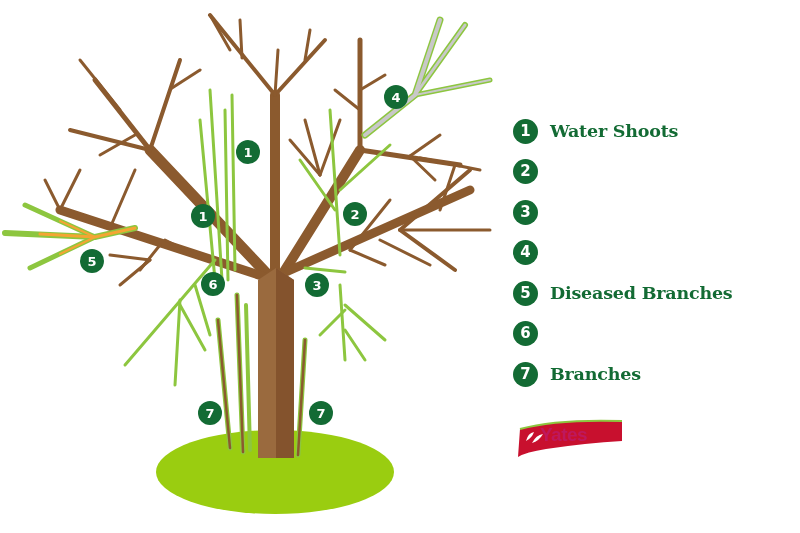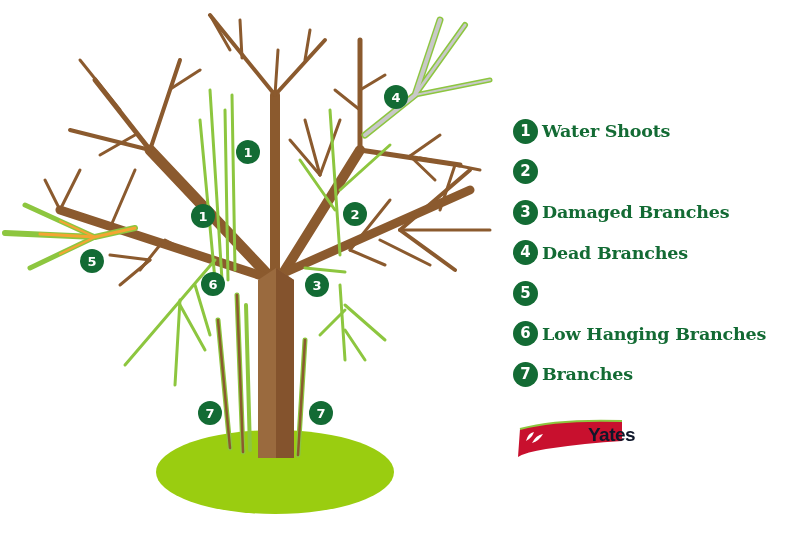--- a/index.html
+++ b/index.html
@@ -8,29 +8,28 @@
     .legend { position: absolute; left: 513px; top: 111px; margin: 0; padding: 0; list-style: none; }
     .legend-item { display: flex; align-items: center; height: 40.5px; }
     .legend-badge {
       width: 25px; height: 25px; border-radius: 50%;
       background: #136b34; color: #ffffff;
       font-family: "DejaVu Sans", "Liberation Sans", sans-serif;
       font-weight: bold; font-size: 15px; line-height: 25px; text-align: center;
       flex: 0 0 25px;
     }
     .legend-label {
-      margin-left: 4px; color: #136b34; font-weight: bold; font-size: 17.5px;
+      margin-left: 12px; color: #136b34; font-weight: bold; font-size: 17.5px;
       letter-spacing: -0.2px; white-space: nowrap;
     }
     .brand-logo { position: absolute; left: 516px; top: 419px; width: 108px; height: 38px; }
     .brand-text {
-      position: absolute; left: 540px; top: 424px; color: #0f172a;
+      position: absolute; left: 540px; top: 424px; color: #be185d;
       font-family: "Liberation Sans", "DejaVu Sans", sans-serif; font-weight: bold; font-size: 19px;
       letter-spacing: -0.5px;
-      margin-left: 48px;
     }
     .callout text { font-family: "DejaVu Sans", "Liberation Sans", sans-serif; font-weight: bold; }
   </style>
 </head>
 <body>
 
 <svg id="illustration" viewBox="0 0 500 533" xmlns="http://www.w3.org/2000/svg">
 
   <ellipse cx="275" cy="472" rx="119" ry="42" fill="#9acd10"></ellipse>
 
@@ -182,32 +181,30 @@
 <ul class="legend">
   <li class="legend-item">
     <span class="legend-badge">1</span>
     <span class="legend-label">Water Shoots</span>
   </li>
   <li class="legend-item">
     <span class="legend-badge">2</span>
   </li>
   <li class="legend-item">
     <span class="legend-badge">3</span>
-    <span class="legend-label">Damaged Branches</span>
   </li>
   <li class="legend-item">
     <span class="legend-badge">4</span>
-    <span class="legend-label">Dead Branches</span>
   </li>
   <li class="legend-item">
     <span class="legend-badge">5</span>
+    <span class="legend-label">Diseased Branches</span>
   </li>
   <li class="legend-item">
     <span class="legend-badge">6</span>
-    <span class="legend-label">Low Hanging Branches</span>
   </li>
   <li class="legend-item">
     <span class="legend-badge">7</span>
     <span class="legend-label">Branches</span>
   </li>
 </ul>
 
 <svg class="brand-logo" viewBox="0 0 108 38" xmlns="http://www.w3.org/2000/svg">
   <path d="M4 10 Q40 0 106 2 L106 22 Q70 24 30 30 Q10 33 2 38 Z" fill="#c8102e"></path>
   <path d="M4 10 Q40 0 106 2" stroke="#8dc63f" stroke-width="2" fill="none"></path>

